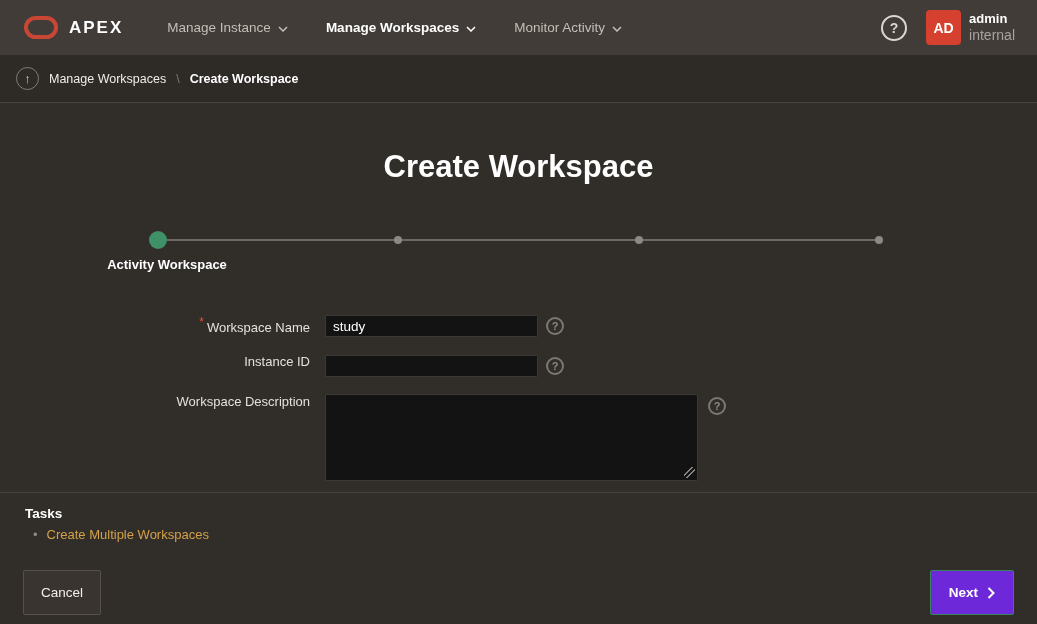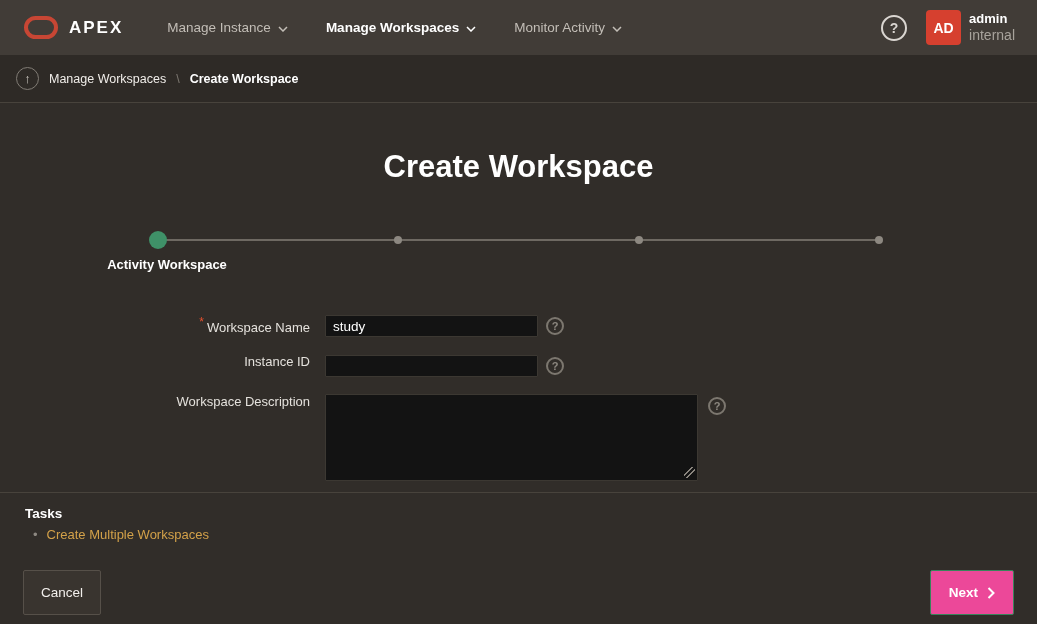--- a/index.html
+++ b/index.html
@@ -145,21 +145,21 @@
   
   .btn-cancel {
     position: absolute; left: 23px; top: 570px; height: 45px;
     padding: 0 17px;
     background: #39342f; border: 1px solid #565049; border-radius: 2px;
     color: #f2efec; font-family: inherit; font-size: 13.5px; cursor: pointer;
   }
   .btn-next {
     position: absolute; right: 23px; top: 570px; height: 45px;
     padding: 0 18px;
-    background: #ec4899; border: 1px solid #38845b; border-radius: 2px;
+    background: #6d28d9; border: 1px solid #38845b; border-radius: 2px;
     color: #ffffff; font-family: inherit; font-size: 13.5px; font-weight: bold;
     display: flex; align-items: center; gap: 9px; cursor: pointer;
   }
 </style>
 </head>
 <body>
 
 <div class="app">
 
   <header class="navbar">

